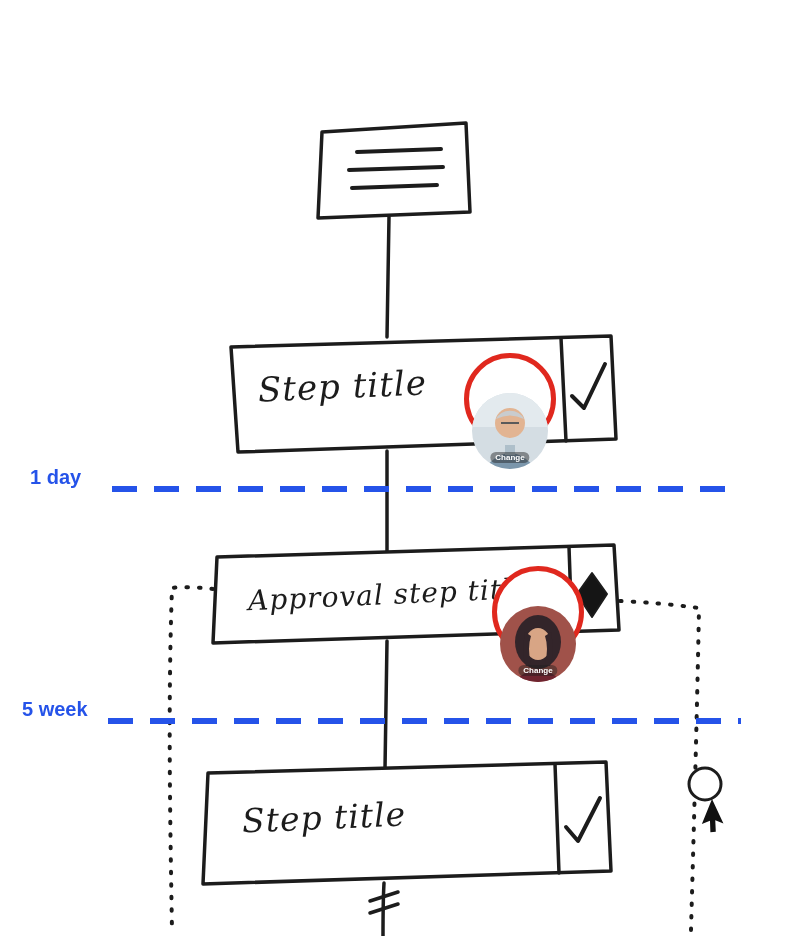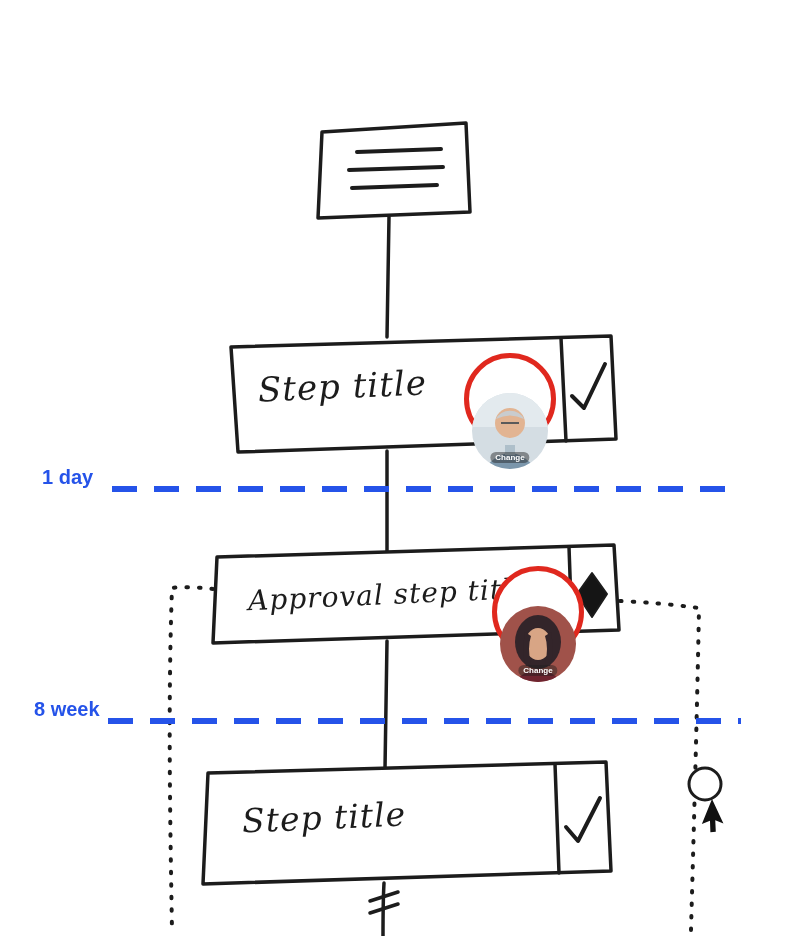--- a/index.html
+++ b/index.html
@@ -21,21 +21,20 @@
     white-space:nowrap;
     letter-spacing:1px;
   }
   .timing-label{
     position:absolute;
     font-family:"Liberation Sans", sans-serif;
     font-weight:bold;
     font-size:20px;
     color:#2553e9;
     white-space:nowrap;
-    margin-left:12px;
   }
   .avatar{
     position:absolute;
     width:92px;height:92px;
     box-sizing:border-box;
     border:5px solid #e0281e;
     border-radius:50%;
     background:#ffffff;
     padding:3px;
     cursor:pointer;
@@ -100,21 +99,21 @@
       <path fill="#111111" stroke="none" transform="translate(712,799) rotate(22)" d="M0,0 L0,27 L6.3,21 L11,31.5 L15.8,29 L11,18.5 L19.8,18.5 Z"></path>
     </g>
 
     <g stroke="#2553e9" stroke-width="6">
       <line x1="112" y1="489" x2="741" y2="489" stroke-dasharray="25 17"></line>
       <line x1="108" y1="721" x2="741" y2="721" stroke-dasharray="25 17"></line>
     </g>
   </svg>
 
   <div class="timing-label" style="left:30px;top:466px;">1 day</div>
-  <div class="timing-label" style="left:22px;top:698px;">8 week</div>
+  <div class="timing-label" style="left:22px;top:698px;">5 week</div>
 
   <div class="hand-title" style="left:258px;top:366px;font-size:34px;">Step title</div>
   <div class="hand-title" style="left:248px;top:578px;font-size:28px;">Approval step title</div>
   <div class="hand-title" style="left:242px;top:798px;font-size:33px;">Step title</div>
 
   <div class="avatar" style="left:464px;top:353px;">
     <div class="avatar-photo">
       <svg viewBox="0 0 76 76" preserveAspectRatio="none">
         <rect width="76" height="76" fill="#d4dde3"></rect>
         <rect width="76" height="34" fill="#e3eaee"></rect>

